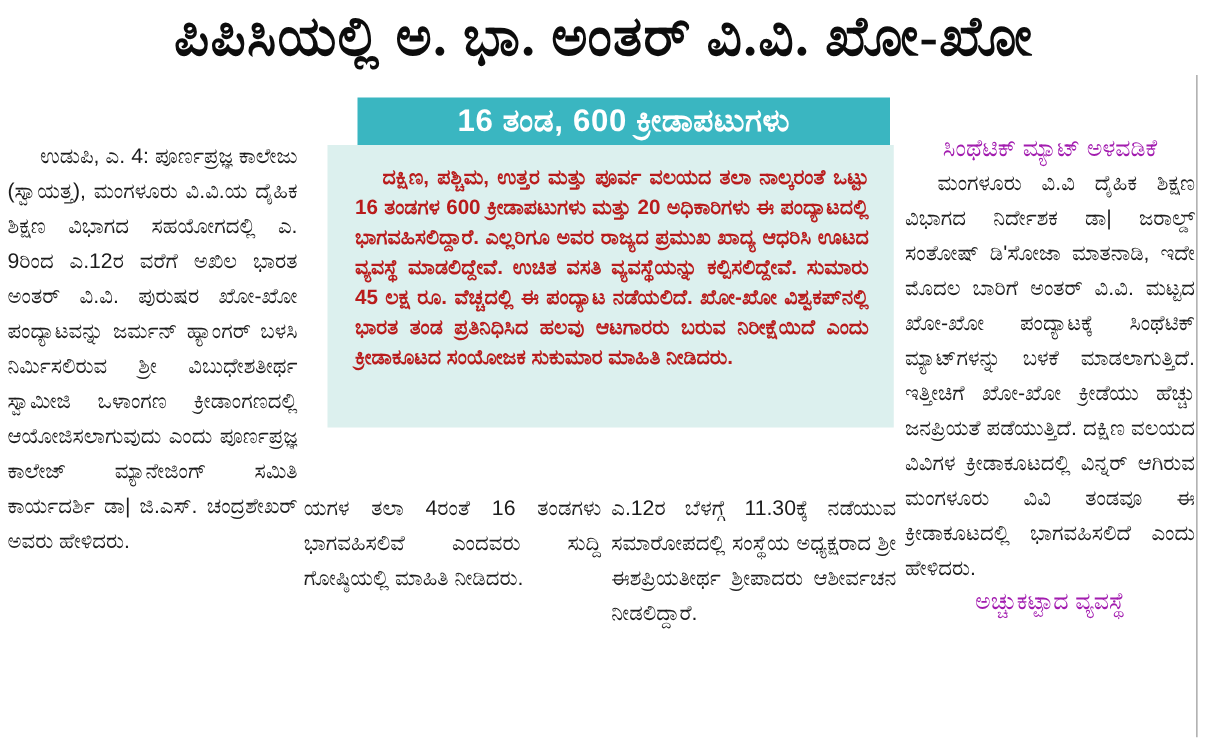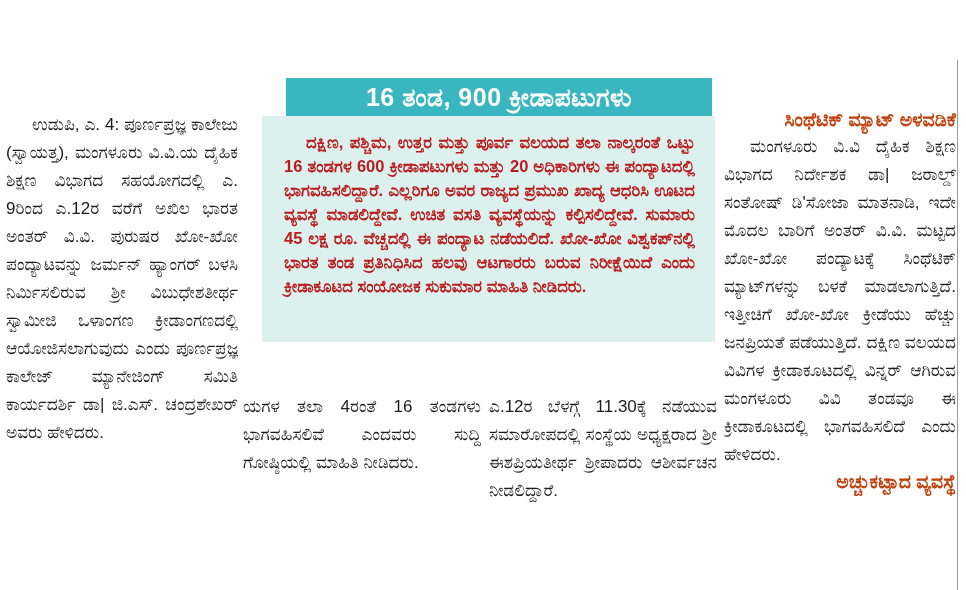--- a/index.html
+++ b/index.html
@@ -61,45 +61,46 @@
   .box-body-inner{
     padding:14px 20px 0 22px;
     font-size:16.5px;
     line-height:24px;
     font-weight:600;
     text-align:justify;
     color:#b91c1c;
   }
   .box-body-inner p{margin:0;text-indent:22px;}
   .subhead{
-    font-weight:700;
+    font-weight:400;
     font-size:19px;
     line-height:26px;
-    color:#c2410c;
+    color:#a21caf;
     margin:0 0 2px 0;
-    text-align:right;
+    text-align:center;
     text-indent:0;
   }
   .subhead2{margin-top:4px;}
   .vrule{
     position:absolute;left:957px;top:60px;width:1px;height:530px;
     background:var(--rule);
   }
 </style>
 </head>
 <body>
 
 <div class="page">
 
+  <div class="headline">ಪಿಪಿಸಿಯಲ್ಲಿ ಅ. ಭಾ. ಅಂತರ್ ವಿ.ವಿ. ಖೋ-ಖೋ</div>
 
   <div class="col1 bodytext">
     <p class="indent">ಉಡುಪಿ, ಎ. 4: ಪೂರ್ಣಪ್ರಜ್ಞ ಕಾಲೇಜು (ಸ್ವಾಯತ್ತ), ಮಂಗಳೂರು ವಿ.ವಿ.ಯ ದೈಹಿಕ ಶಿಕ್ಷಣ ವಿಭಾಗದ ಸಹಯೋಗದಲ್ಲಿ ಎ. 9ರಿಂದ ಎ.12ರ ವರೆಗೆ ಅಖಿಲ ಭಾರತ ಅಂತರ್ ವಿ.ವಿ. ಪುರುಷರ ಖೋ-ಖೋ ಪಂದ್ಯಾಟವನ್ನು ಜರ್ಮನ್ ಹ್ಯಾಂಗರ್ ಬಳಸಿ ನಿರ್ಮಿಸಲಿರುವ ಶ್ರೀ ವಿಬುಧೇಶತೀರ್ಥ ಸ್ವಾಮೀಜಿ ಒಳಾಂಗಣ ಕ್ರೀಡಾಂಗಣದಲ್ಲಿ ಆಯೋಜಿಸಲಾಗುವುದು ಎಂದು ಪೂರ್ಣಪ್ರಜ್ಞ ಕಾಲೇಜ್ ಮ್ಯಾನೇಜಿಂಗ್ ಸಮಿತಿ ಕಾರ್ಯದರ್ಶಿ ಡಾ| ಜಿ.ಎಸ್. ಚಂದ್ರಶೇಖರ್ ಅವರು ಹೇಳಿದರು.</p>
   </div>
 
-  <div class="box-header">16 ತಂಡ, 900 ಕ್ರೀಡಾಪಟುಗಳು</div>
+  <div class="box-header">16 ತಂಡ, 600 ಕ್ರೀಡಾಪಟುಗಳು</div>
 
   <div class="box-body">
     <div class="box-body-inner">
       <p>ದಕ್ಷಿಣ, ಪಶ್ಚಿಮ, ಉತ್ತರ ಮತ್ತು ಪೂರ್ವ ವಲಯದ ತಲಾ ನಾಲ್ಕರಂತೆ ಒಟ್ಟು 16 ತಂಡಗಳ 600 ಕ್ರೀಡಾಪಟುಗಳು ಮತ್ತು 20 ಅಧಿಕಾರಿಗಳು ಈ ಪಂದ್ಯಾಟದಲ್ಲಿ ಭಾಗವಹಿಸಲಿದ್ದಾರೆ. ಎಲ್ಲರಿಗೂ ಅವರ ರಾಜ್ಯದ ಪ್ರಮುಖ ಖಾದ್ಯ ಆಧರಿಸಿ ಊಟದ ವ್ಯವಸ್ಥೆ ಮಾಡಲಿದ್ದೇವೆ. ಉಚಿತ ವಸತಿ ವ್ಯವಸ್ಥೆಯನ್ನು ಕಲ್ಪಿಸಲಿದ್ದೇವೆ. ಸುಮಾರು 45 ಲಕ್ಷ ರೂ. ವೆಚ್ಚದಲ್ಲಿ ಈ ಪಂದ್ಯಾಟ ನಡೆಯಲಿದೆ. ಖೋ-ಖೋ ವಿಶ್ವಕಪ್‌ನಲ್ಲಿ ಭಾರತ ತಂಡ ಪ್ರತಿನಿಧಿಸಿದ ಹಲವು ಆಟಗಾರರು ಬರುವ ನಿರೀಕ್ಷೆಯಿದೆ ಎಂದು ಕ್ರೀಡಾಕೂಟದ ಸಂಯೋಜಕ ಸುಕುಮಾರ ಮಾಹಿತಿ ನೀಡಿದರು.</p>
     </div>
   </div>
 
   <div class="col2 bodytext">
     <p>ಯಗಳ ತಲಾ 4ರಂತೆ 16 ತಂಡಗಳು ಭಾಗವಹಿಸಲಿವೆ ಎಂದವರು ಸುದ್ದಿ ಗೋಷ್ಠಿಯಲ್ಲಿ ಮಾಹಿತಿ ನೀಡಿದರು.</p>
   </div>

